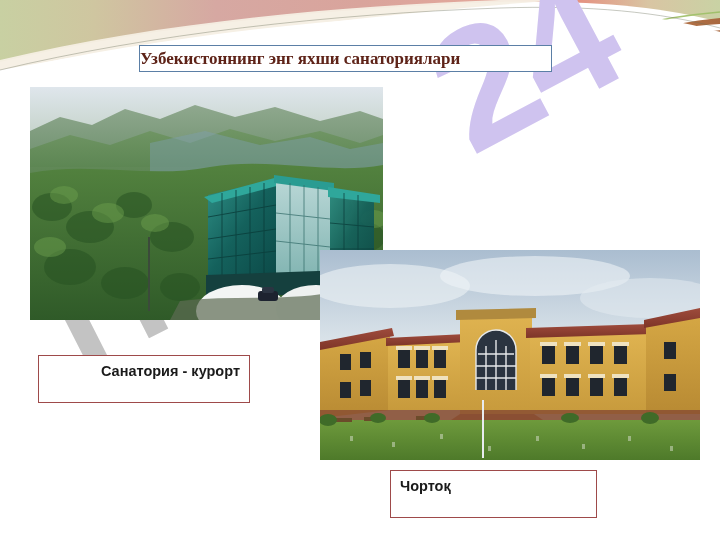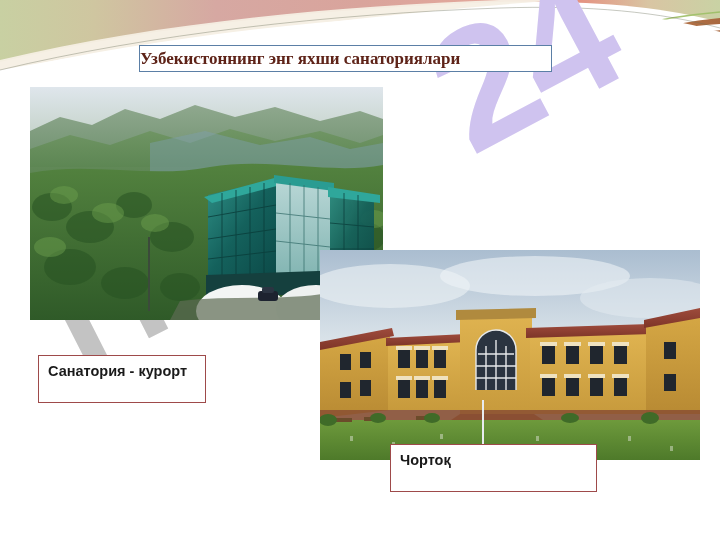--- a/index.html
+++ b/index.html
@@ -74,22 +74,22 @@
     z-index:7;
   }
   .caption .line{
     font-family:"Liberation Sans", sans-serif;
     font-weight:bold;
     font-size:14.5px;
     color:#1a1a1a;
     line-height:18px;
     white-space:nowrap;
   }
-  #caption-tibet{left:38px;top:355px;width:168px;height:48px;}
-  #caption-chortoq{left:390px;top:444px;width:207px;height:48px;}
+  #caption-tibet{left:38px;top:355px;width:212px;height:48px;text-align:right;}
+  #caption-chortoq{left:390px;top:470px;width:207px;height:48px;}
 </style>
 </head>
 <body>
 
 <div class="slide">
 
   <div class="band">
     <svg width="720" height="92" viewBox="0 0 720 92" xmlns="http://www.w3.org/2000/svg">
       <defs>
         <linearGradient id="gTop" x1="0" y1="0" x2="1" y2="0">

